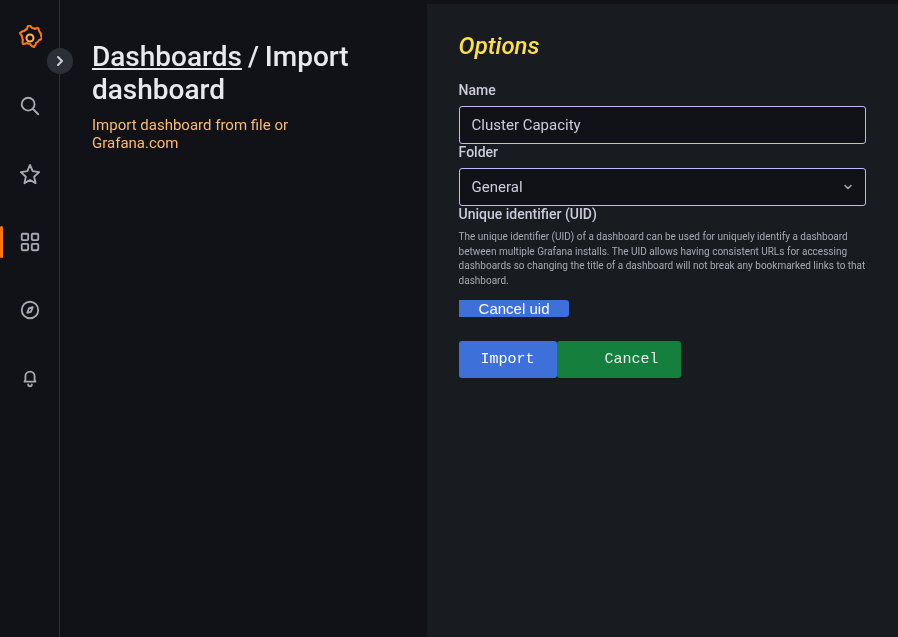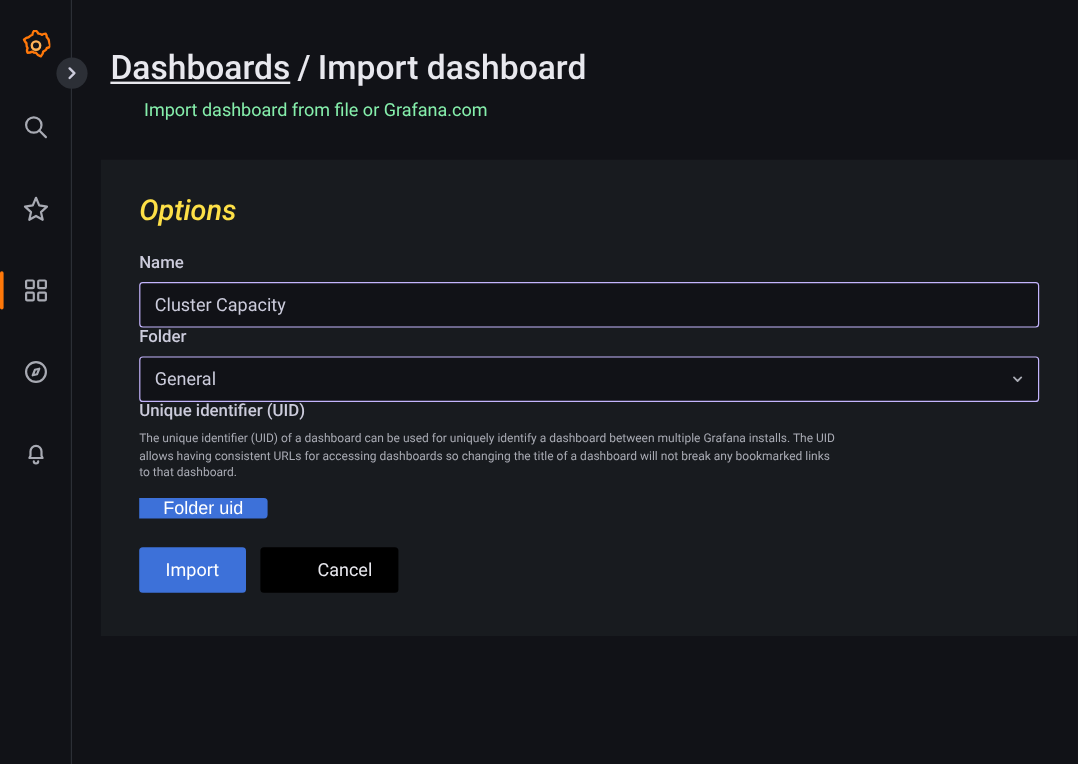--- a/index.html
+++ b/index.html
@@ -54,42 +54,41 @@
       display: flex;
       align-items: center;
       justify-content: center;
       cursor: pointer;
       color: #ccccdc;
       z-index: 10;
     }
     .main {
       flex: 1;
       display: flex;
-      flex-direction: column;
+      flex-direction: row;
       overflow: auto;
     }
     .header {
       padding: 40px 32px 28px 32px;
     }
     .breadcrumb {
       font-size: 28px;
       font-weight: 500;
       color: #e8e8ee;
       margin-bottom: 10px;
     }
     .breadcrumb a {
       color: #e8e8ee;
       text-decoration: underline;
       cursor: pointer;
     }
     .breadcrumb .sep { margin: 0 6px; color: #e8e8ee; }
     .subtitle {
       font-size: 15px;
-      color: #86efac;
-      margin-left: 28px;
+      color: #fdba74;
     }
     .panel {
       margin: 4px 0 0 24px;
       background: #181b1f;
       padding: 28px 32px 36px 32px;
     }
     .panel h2 {
       font-size: 24px;
       font-weight: 500;
       color: #fde047;
@@ -149,33 +148,33 @@
       background: #3d71d9;
       color: #fff;
       border: none;
       font-size: 15px;
       padding: 0 20px;
       border-radius: 0 3px 3px 0;
       cursor: pointer;
     }
     .actions {
       display: flex;
-      gap: 12px;
       margin-top: 24px;
+      font-family: Liberation Mono, monospace;
     }
     .btn {
       border: none;
       font-size: 15px;
       padding: 10px 22px;
       border-radius: 3px;
       cursor: pointer;
       font-family: inherit;
     }
     .btn-primary { background: #3d71d9; color: #fff; }
-    .btn-secondary { background: #000000; color: #e8e8ee; padding-left: 48px; }
+    .btn-secondary { background: #15803d; color: #e8e8ee; padding-left: 48px; }
     svg { display: block; }
   </style>
 </head>
 <body>
 
 <nav class="sidebar">
   <div class="sidebar-item">
     <svg width="24" height="26" viewBox="0 0 24 26">
       <path d="M23 10c0-1-1-3-2-4 0-2-1-3-1-3s-2 0-3 1c-1-1-3-1-3-1-1-2-3-3-3-3s-2 2-2 4c-2 1-3 2-3 2-2 0-4 2-4 2s1 2 2 3c0 1 0 3 1 4-1 2 0 4 0 4s2 0 4-1c1 1 2 1 3 1 1 2 4 3 4 3s2-2 2-4c2-1 3-2 3-3 2 0 3-2 3-2s-1-2-1-3z" fill="none" stroke="#ff780a" stroke-width="2" stroke-linejoin="round"></path>
       <circle cx="12" cy="13" r="3.5" fill="none" stroke="#ffb357" stroke-width="2"></circle>
@@ -243,21 +242,21 @@
               <path d="M3 4.5l3 3 3-3" fill="none" stroke="currentColor" stroke-width="1.5" stroke-linecap="round" stroke-linejoin="round"></path>
             </svg>
         </span>
       </div>
     </div>
 
     <div class="field">
       <label class="field-label">Unique identifier (UID)</label>
       <div class="helper">The unique identifier (UID) of a dashboard can be used for uniquely identify a dashboard between multiple Grafana installs. The UID allows having consistent URLs for accessing dashboards so changing the title of a dashboard will not break any bookmarked links to that dashboard.</div>
       <div class="uid-row">
-        <button class="btn-change">Folder uid</button>
+        <button class="btn-change">Cancel uid</button>
       </div>
     </div>
 
     <div class="actions">
       <button class="btn btn-primary">Import</button>
       <button class="btn btn-secondary">Cancel</button>
     </div>
   </section>
 </main>
 

